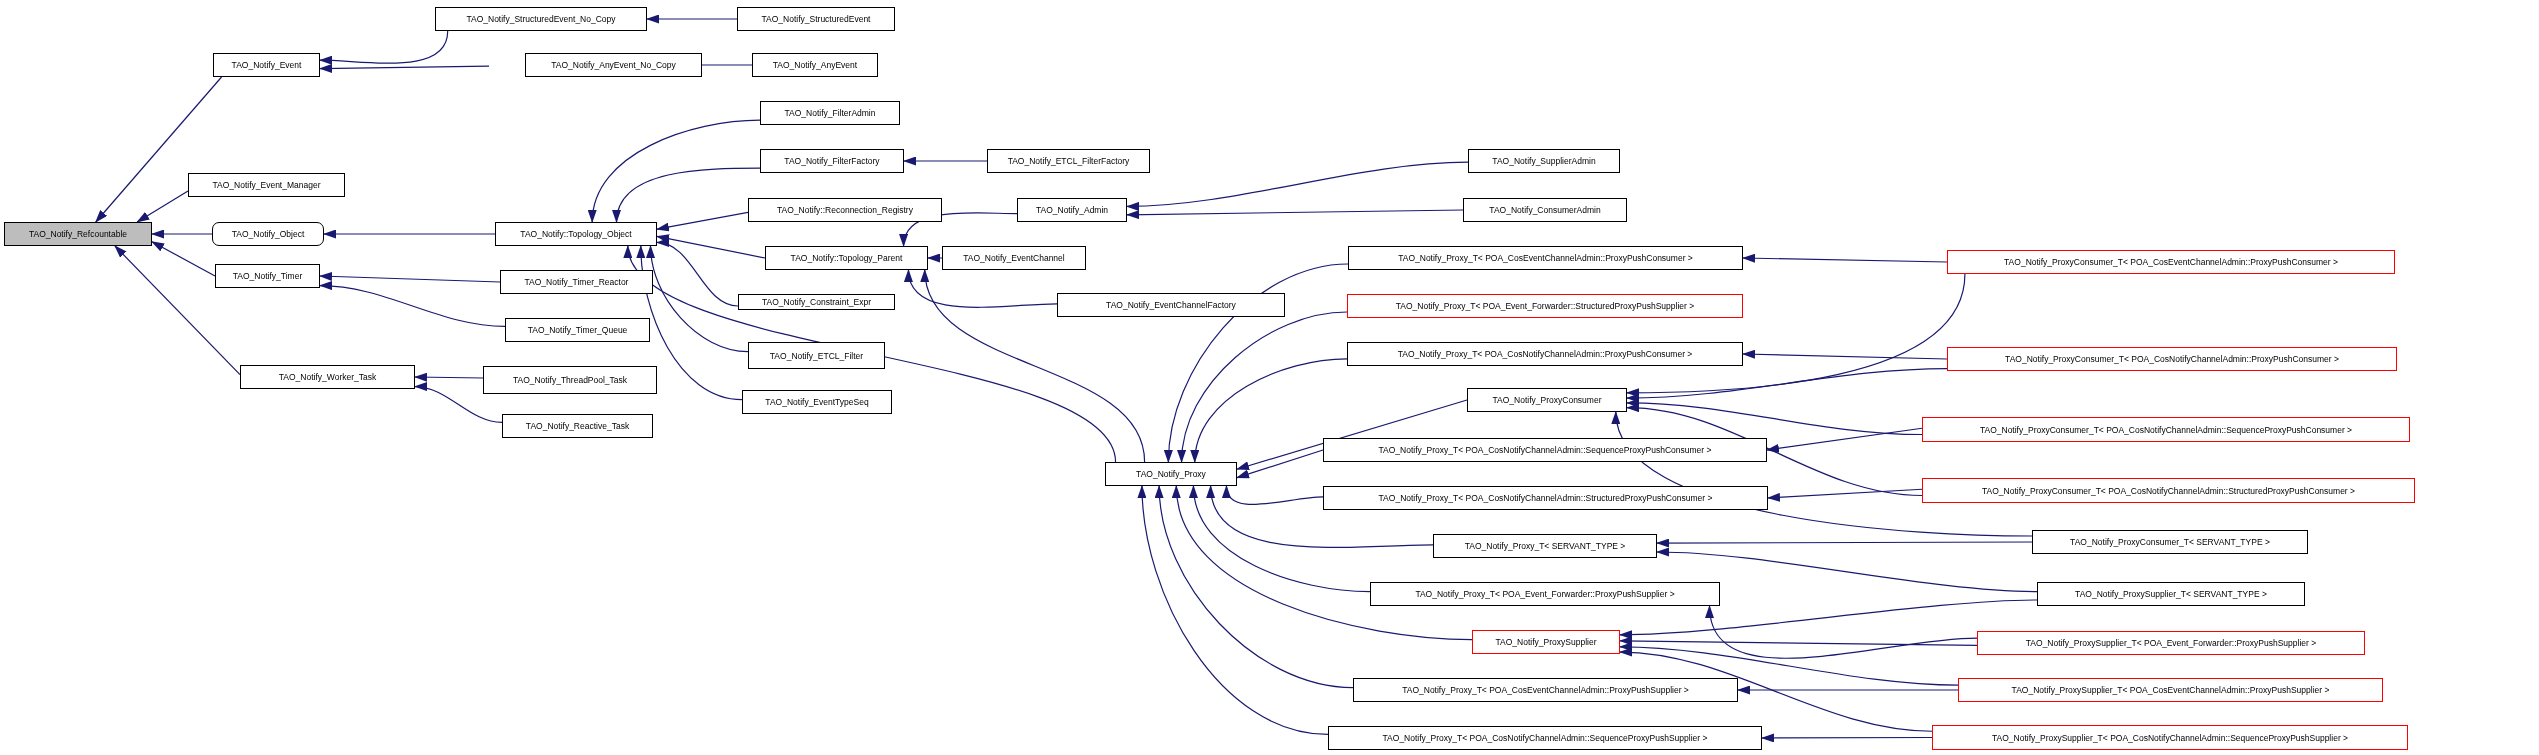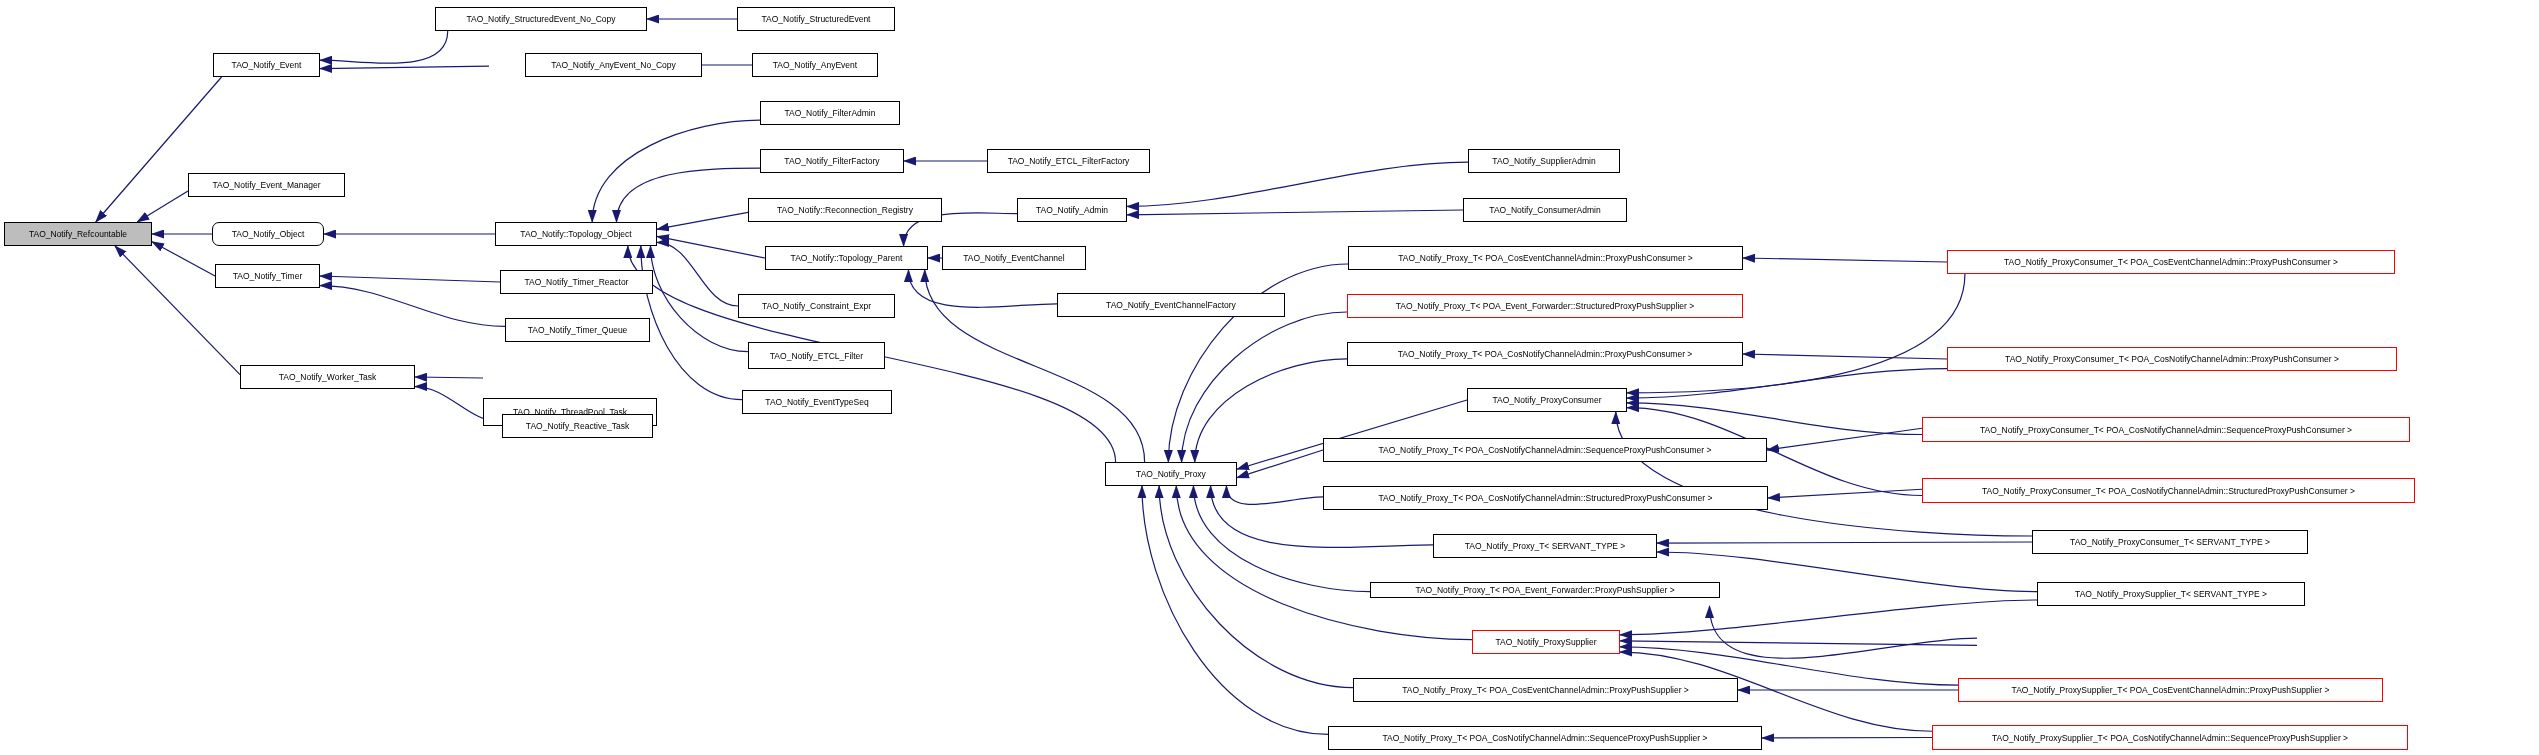--- a/index.html
+++ b/index.html
@@ -106,44 +106,45 @@
     <div class="node normal" style="left: 737px; top: 7px; width: 158px; height: 24px; font-size: 8.5px;">TAO_Notify_StructuredEvent</div>
     <div class="node normal" style="left: 489px; top: 53px; width: 177px; height: 24px; font-size: 8.5px; margin-left: 36px;">TAO_Notify_AnyEvent_No_Copy</div>
     <div class="node normal" style="left: 752px; top: 53px; width: 126px; height: 24px; font-size: 8.5px;">TAO_Notify_AnyEvent</div>
     <div class="node normal" style="left: 760px; top: 101px; width: 140px; height: 24px; font-size: 8.5px;">TAO_Notify_FilterAdmin</div>
     <div class="node normal" style="left: 760px; top: 149px; width: 144px; height: 24px; font-size: 8.5px;">TAO_Notify_FilterFactory</div>
     <div class="node normal" style="left: 748px; top: 198px; width: 194px; height: 24px; font-size: 8.5px;">TAO_Notify::Reconnection_Registry</div>
     <div class="node normal" style="left: 495px; top: 222px; width: 162px; height: 24px; font-size: 8.5px;">TAO_Notify::Topology_Object</div>
     <div class="node normal" style="left: 765px; top: 246px; width: 163px; height: 24px; font-size: 8.5px;">TAO_Notify::Topology_Parent</div>
     <div class="node normal" style="left: 500px; top: 270px; width: 153px; height: 24px; font-size: 8.5px;">TAO_Notify_Timer_Reactor</div>
     <div class="node normal" style="left: 505px; top: 318px; width: 145px; height: 24px; font-size: 8.5px;">TAO_Notify_Timer_Queue</div>
-    <div class="node normal" style="left: 738px; top: 294px; width: 157px; height: 24px; font-size: 8.5px;">TAO_Notify_Constraint_Expr</div>
+    <div class="node normal" style="left: 738px; top: 294px; width: 157px; height: 16px; font-size: 8.5px;">TAO_Notify_Constraint_Expr</div>
     <div class="node normal" style="left: 748px; top: 342px; width: 137px; height: 27px; font-size: 8.5px;">TAO_Notify_ETCL_Filter</div>
-    <div class="node normal" style="left: 483px; top: 366px; width: 174px; height: 28px; font-size: 8.5px; margin-top: 32px;">TAO_Notify_ThreadPool_Task</div>
+    <div class="node normal" style="left: 483px; top: 366px; width: 174px; height: 28px; font-size: 8.5px;">TAO_Notify_ThreadPool_Task</div>
     <div class="node normal" style="left: 742px; top: 390px; width: 150px; height: 24px; font-size: 8.5px;">TAO_Notify_EventTypeSeq</div>
     <div class="node normal" style="left: 502px; top: 414px; width: 151px; height: 24px; font-size: 8.5px;">TAO_Notify_Reactive_Task</div>
     <div class="node normal" style="left: 987px; top: 149px; width: 163px; height: 24px; font-size: 8.5px;">TAO_Notify_ETCL_FilterFactory</div>
     <div class="node normal" style="left: 1017px; top: 198px; width: 110px; height: 24px; font-size: 8.5px;">TAO_Notify_Admin</div>
     <div class="node normal" style="left: 942px; top: 246px; width: 144px; height: 24px; font-size: 8.5px;">TAO_Notify_EventChannel</div>
     <div class="node normal" style="left: 1057px; top: 293px; width: 228px; height: 24px; font-size: 8.5px;">TAO_Notify_EventChannelFactory</div>
     <div class="node normal" style="left: 1105px; top: 462px; width: 132px; height: 24px; font-size: 8.5px;">TAO_Notify_Proxy</div>
     <div class="node normal" style="left: 1468px; top: 149px; width: 152px; height: 24px; font-size: 8.5px;">TAO_Notify_SupplierAdmin</div>
     <div class="node normal" style="left: 1463px; top: 198px; width: 164px; height: 24px; font-size: 8.5px;">TAO_Notify_ConsumerAdmin</div>
     <div class="node normal" style="left: 1348px; top: 246px; width: 395px; height: 24px; font-size: 8.5px;">TAO_Notify_Proxy_T&lt; POA_CosEventChannelAdmin::ProxyPushConsumer &gt;</div>
     <div class="node highlight" style="left: 1347px; top: 294px; width: 396px; height: 24px; font-size: 8.5px;">TAO_Notify_Proxy_T&lt; POA_Event_Forwarder::StructuredProxyPushSupplier &gt;</div>
     <div class="node normal" style="left: 1347px; top: 342px; width: 396px; height: 24px; font-size: 8.5px;">TAO_Notify_Proxy_T&lt; POA_CosNotifyChannelAdmin::ProxyPushConsumer &gt;</div>
     <div class="node normal" style="left: 1467px; top: 388px; width: 160px; height: 24px; font-size: 8.5px;">TAO_Notify_ProxyConsumer</div>
     <div class="node normal" style="left: 1323px; top: 438px; width: 444px; height: 24px; font-size: 8.5px;">TAO_Notify_Proxy_T&lt; POA_CosNotifyChannelAdmin::SequenceProxyPushConsumer &gt;</div>
     <div class="node normal" style="left: 1323px; top: 486px; width: 445px; height: 24px; font-size: 8.5px;">TAO_Notify_Proxy_T&lt; POA_CosNotifyChannelAdmin::StructuredProxyPushConsumer &gt;</div>
     <div class="node normal" style="left: 1433px; top: 534px; width: 224px; height: 24px; font-size: 8.5px;">TAO_Notify_Proxy_T&lt; SERVANT_TYPE &gt;</div>
-    <div class="node normal" style="left: 1370px; top: 582px; width: 350px; height: 16px; font-size: 8.5px;">TAO_Notify_Proxy_T&lt; POA_Event_Forwarder::ProxyPushSupplier &gt;</div>
+    <div class="node normal" style="left: 1370px; top: 582px; width: 350px; height: 24px; font-size: 8.5px;">TAO_Notify_Proxy_T&lt; POA_Event_Forwarder::ProxyPushSupplier &gt;</div>
     <div class="node highlight" style="left: 1472px; top: 630px; width: 148px; height: 24px; font-size: 8.5px;">TAO_Notify_ProxySupplier</div>
     <div class="node normal" style="left: 1353px; top: 678px; width: 385px; height: 24px; font-size: 8.5px;">TAO_Notify_Proxy_T&lt; POA_CosEventChannelAdmin::ProxyPushSupplier &gt;</div>
     <div class="node normal" style="left: 1328px; top: 726px; width: 434px; height: 24px; font-size: 8.5px;">TAO_Notify_Proxy_T&lt; POA_CosNotifyChannelAdmin::SequenceProxyPushSupplier &gt;</div>
     <div class="node highlight" style="left: 1947px; top: 250px; width: 448px; height: 24px; font-size: 8.5px;">TAO_Notify_ProxyConsumer_T&lt; POA_CosEventChannelAdmin::ProxyPushConsumer &gt;</div>
     <div class="node highlight" style="left: 1947px; top: 347px; width: 450px; height: 24px; font-size: 8.5px;">TAO_Notify_ProxyConsumer_T&lt; POA_CosNotifyChannelAdmin::ProxyPushConsumer &gt;</div>
     <div class="node highlight" style="left: 1922px; top: 417px; width: 488px; height: 25px; font-size: 8.5px;">TAO_Notify_ProxyConsumer_T&lt; POA_CosNotifyChannelAdmin::SequenceProxyPushConsumer &gt;</div>
     <div class="node highlight" style="left: 1922px; top: 478px; width: 493px; height: 25px; font-size: 8.5px;">TAO_Notify_ProxyConsumer_T&lt; POA_CosNotifyChannelAdmin::StructuredProxyPushConsumer &gt;</div>
     <div class="node normal" style="left: 2032px; top: 530px; width: 276px; height: 24px; font-size: 8.5px; text-align: right;">TAO_Notify_ProxyConsumer_T&lt; SERVANT_TYPE &gt;</div>
     <div class="node normal" style="left: 2037px; top: 582px; width: 268px; height: 24px; font-size: 8.5px;">TAO_Notify_ProxySupplier_T&lt; SERVANT_TYPE &gt;</div>
+    <div class="node highlight" style="left: 1977px; top: 631px; width: 388px; height: 24px; font-size: 8.5px;">TAO_Notify_ProxySupplier_T&lt; POA_Event_Forwarder::ProxyPushSupplier &gt;</div>
     <div class="node highlight" style="left: 1958px; top: 678px; width: 425px; height: 24px; font-size: 8.5px;">TAO_Notify_ProxySupplier_T&lt; POA_CosEventChannelAdmin::ProxyPushSupplier &gt;</div>
     <div class="node highlight" style="left: 1932px; top: 725px; width: 476px; height: 25px; font-size: 8.5px;">TAO_Notify_ProxySupplier_T&lt; POA_CosNotifyChannelAdmin::SequenceProxyPushSupplier &gt;</div>
   </div>
 
 </body></html>

